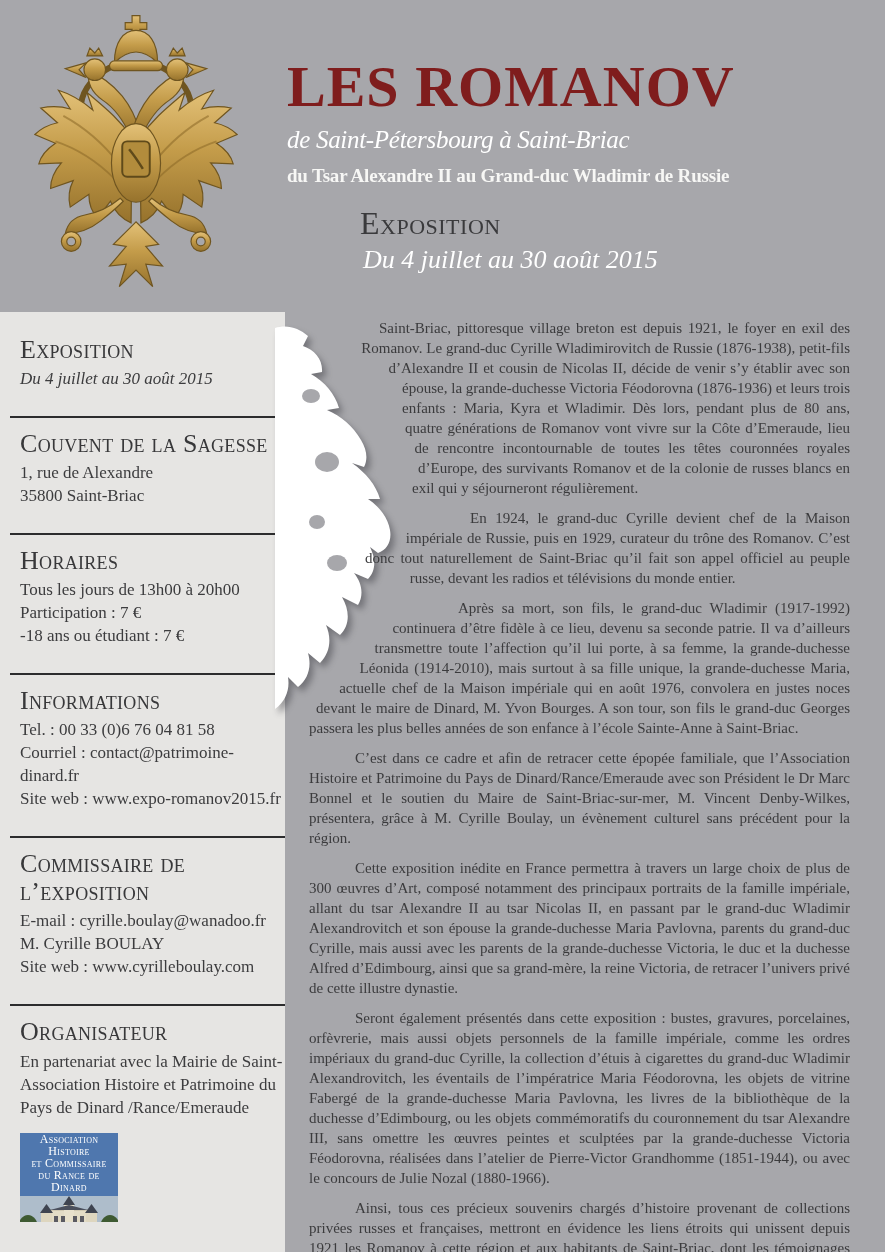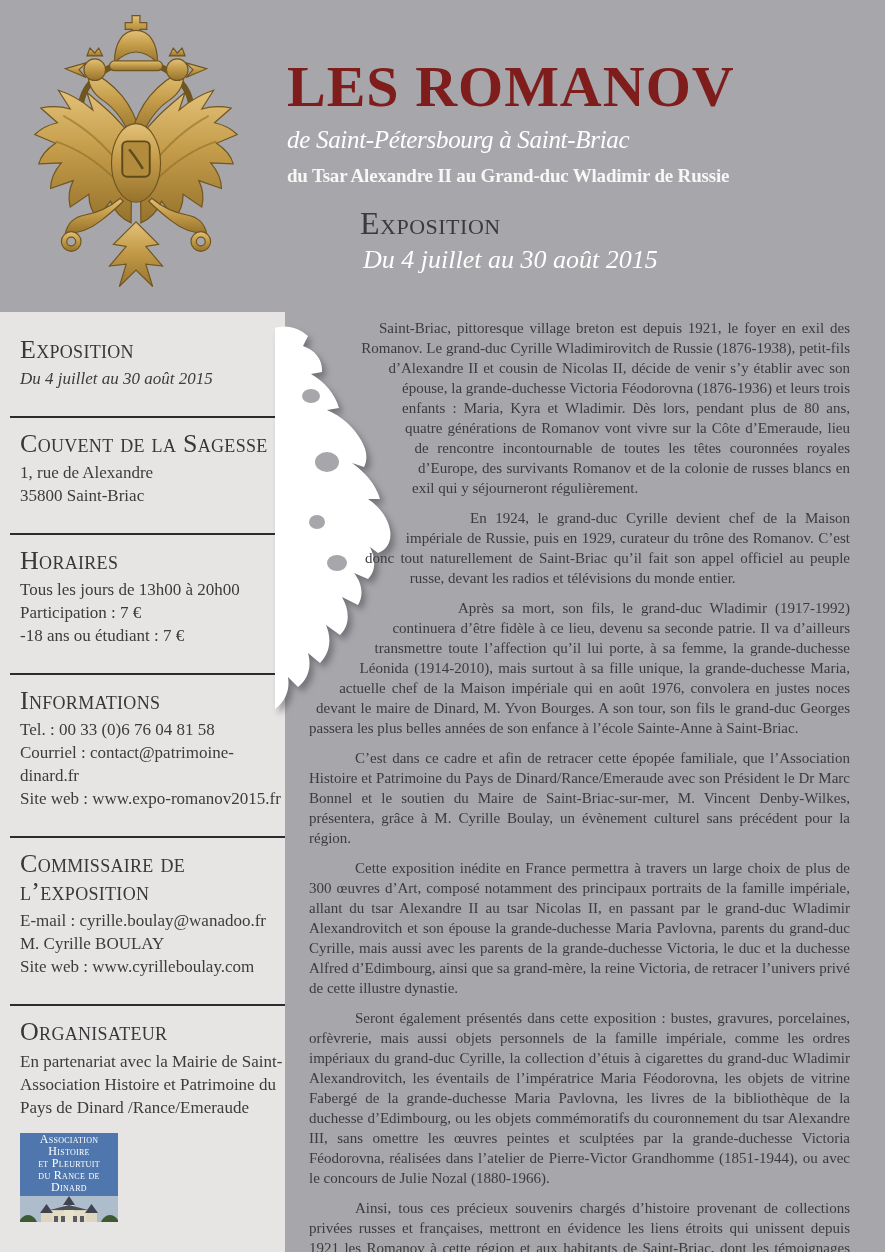--- a/index.html
+++ b/index.html
@@ -131,21 +131,21 @@
 
     <div>
       <h3 class="side-heading">Organisateur</h3>
       <div class="side-line">En partenariat avec la Mairie de Saint-</div>
       <div class="side-line">Association Histoire et Patrimoine du Pays de Dinard /Rance/Emeraude</div>
     </div>
 
     <div class="assoc-logo">
       <div class="assoc-text">
         <div>Association Histoire</div>
-        <div>et Pleurtuit</div>
+        <div>et Commissaire</div>
         <div>du Rance de Dinard</div>
       </div>
       <svg class="chateau" width="98" height="47" viewBox="0 0 98 47" xmlns="http://www.w3.org/2000/svg">
         <rect x="0" y="0" width="98" height="47" fill="#aebdcb"></rect>
         <rect x="0" y="38" width="98" height="9" fill="#76855f"></rect>
         <rect x="30" y="14" width="38" height="26" fill="#e3dcc6" stroke="#9a917a" stroke-width="0.5"></rect>
         <rect x="21" y="17" width="11" height="23" fill="#ded6bf"></rect>
         <rect x="66" y="17" width="11" height="23" fill="#ded6bf"></rect>
         <rect x="44" y="9" width="10" height="31" fill="#e8e1cc"></rect>
         <polygon points="43,9 49,0 55,9" fill="#3f4450"></polygon>

